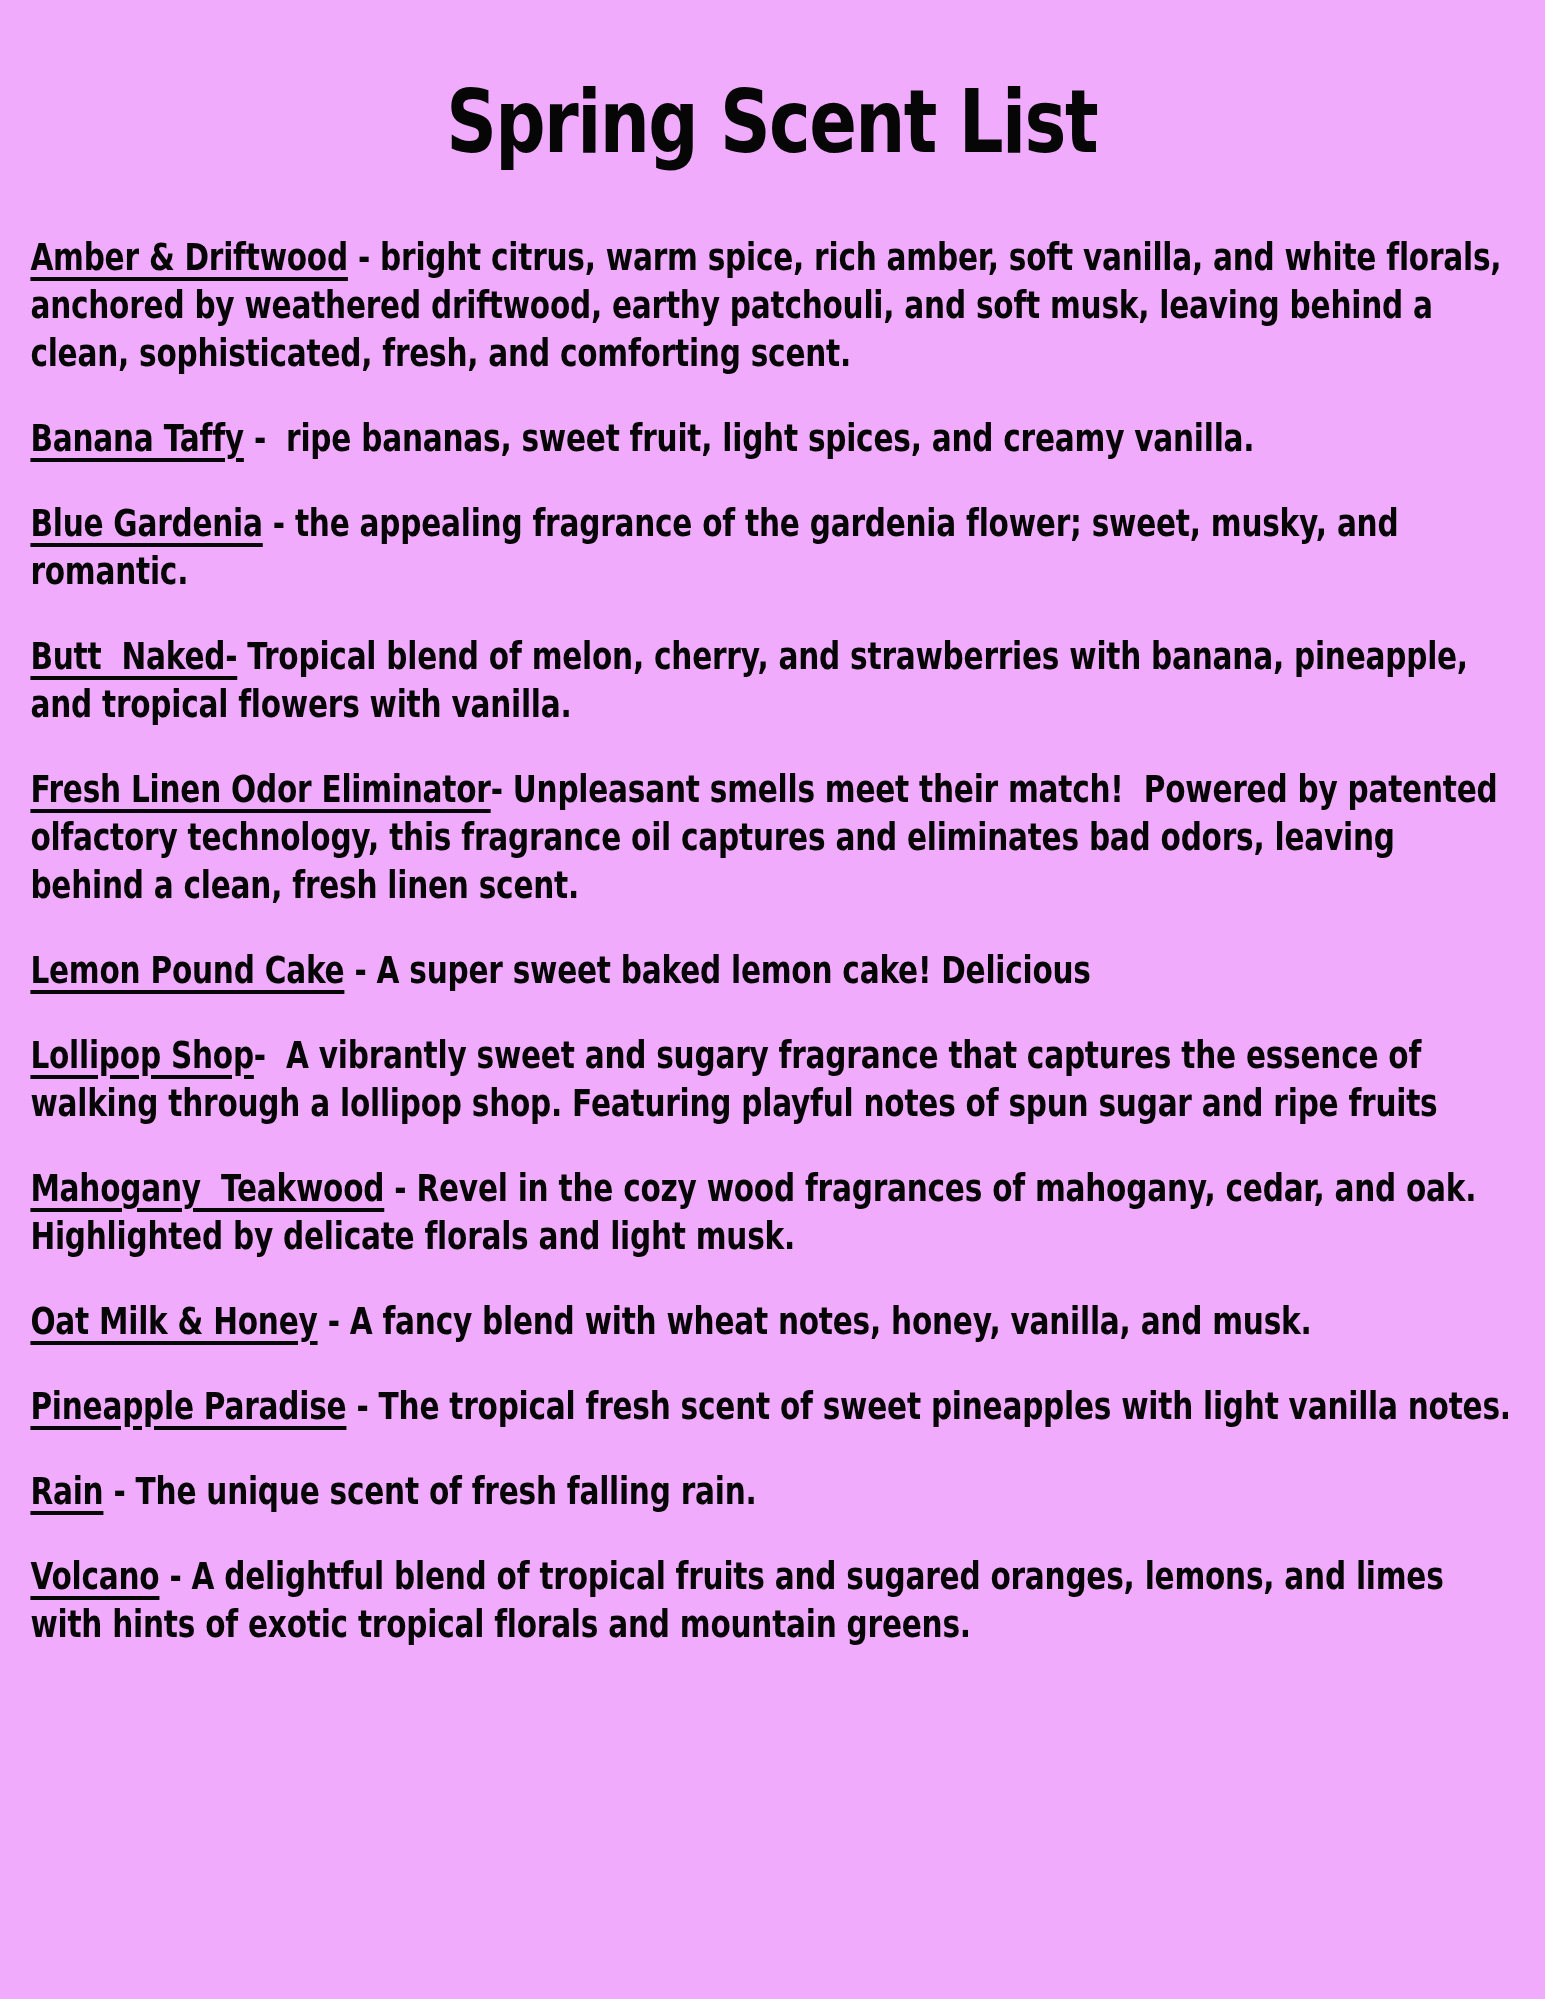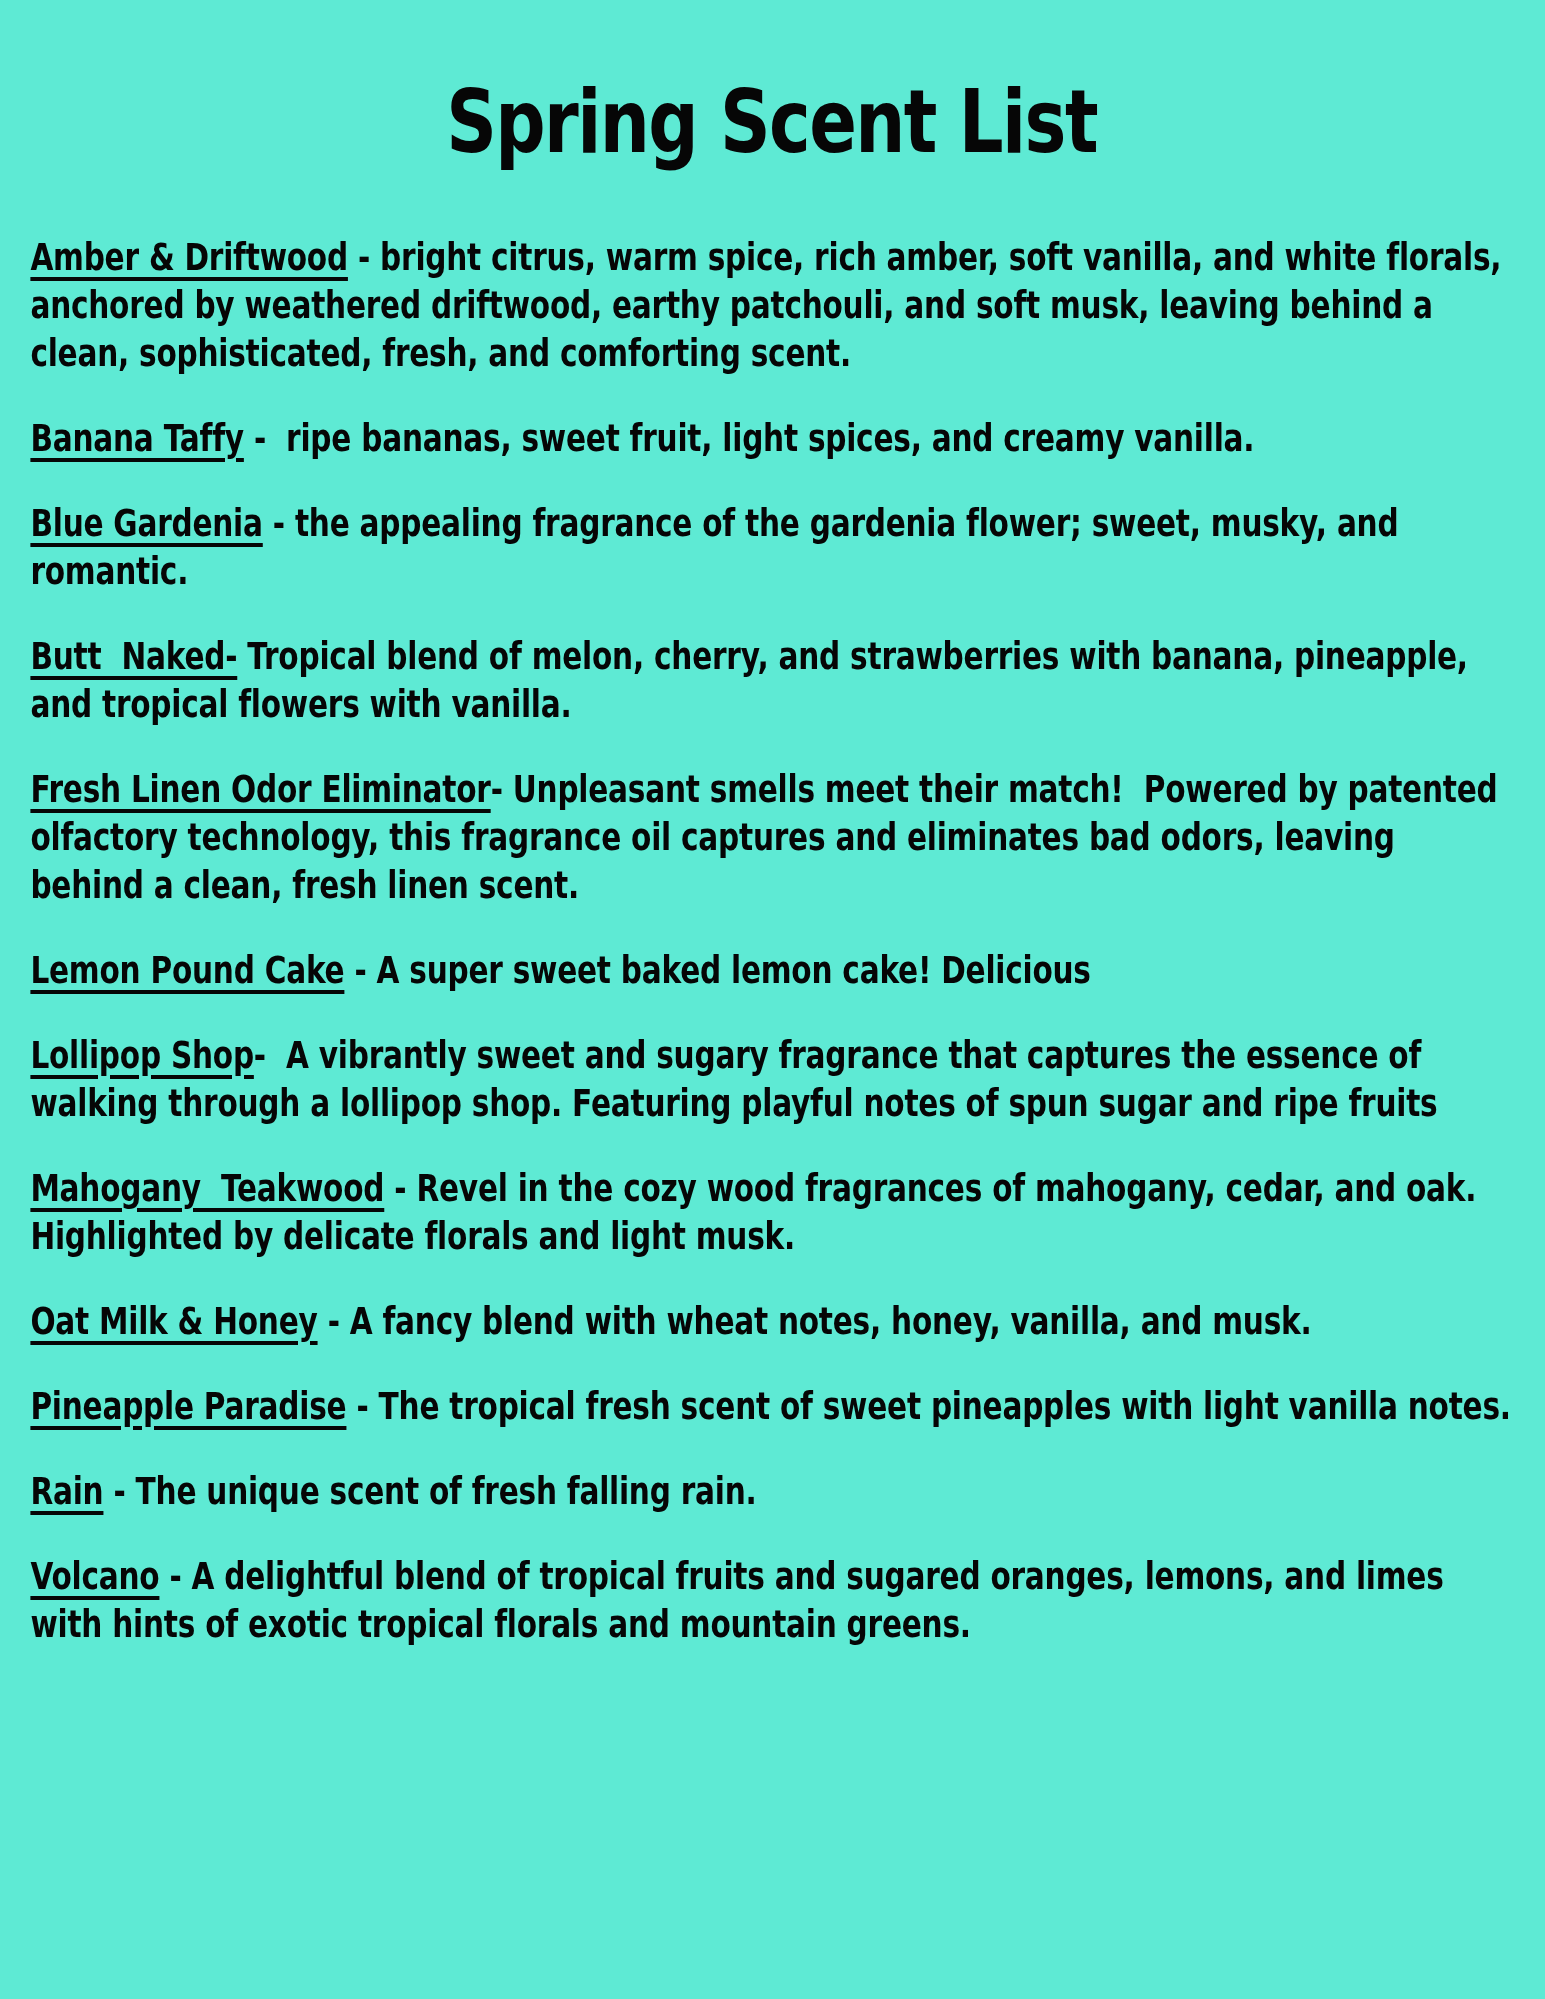--- a/index.html
+++ b/index.html
@@ -4,21 +4,21 @@
 <style>
   html, body {
     margin: 0;
     padding: 0;
     background: #ffffff;
   }
   .page {
     position: relative;
     width: 1545px;
     height: 1999px;
-    background: #5eead4;
+    background: #f0abfc;
     overflow: hidden;
   }
   
   .scaler {
     width: 1931px;
     transform: scaleX(0.8);
     transform-origin: 0 0;
     padding: 72px 40px 0 38px;
     box-sizing: border-box;
     font-family: "DejaVu Sans", "Liberation Sans", sans-serif;

